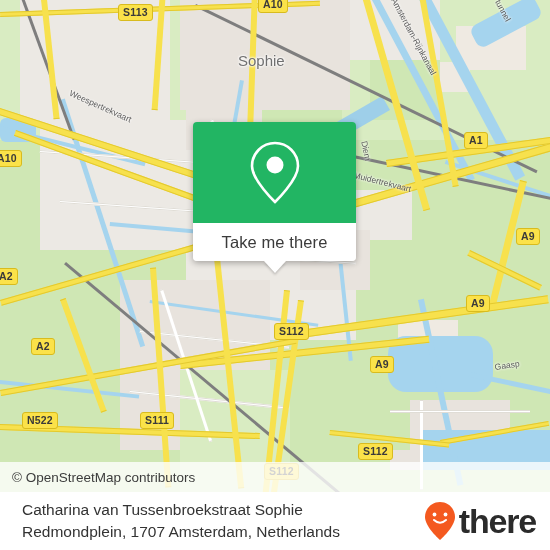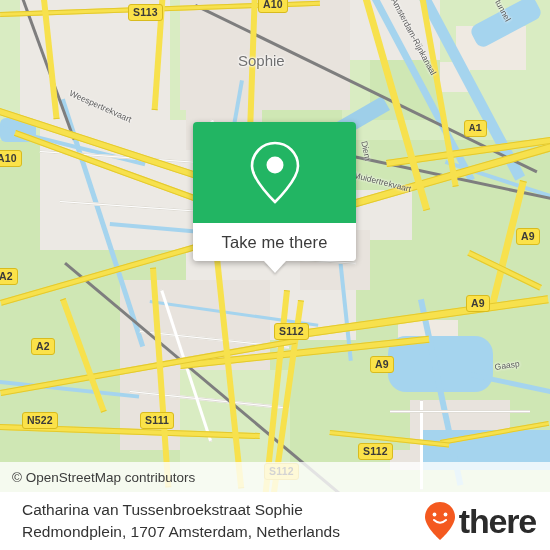--- a/index.html
+++ b/index.html
@@ -217,23 +217,23 @@
       <div class="waterlabel" style="left:369px;top:140px;transform:rotate(78deg);">Diem</div>
       <div class="waterlabel" style="left:355px;top:170px;transform:rotate(14deg);">Muidertrekvaart</div>
       <div class="waterlabel" style="left:502px;top:-2px;transform:rotate(62deg);">tunnel</div>
     </div>
 
     <div class="layer">
       <div class="placelabel" style="left:238px;top:52px;">Sophie</div>
     </div>
 
     <div class="layer">
-      <div class="shield" style="left:128px;top:4px;text-align:right;">S113</div>
+      <div class="shield" style="left:118px;top:4px;text-align:right;">S113</div>
       <div class="shield" style="left:258px;top:-4px;">A10</div>
-      <div class="shield" style="left:464px;top:120px;font-family:Liberation Mono, monospace;">A1</div>
+      <div class="shield" style="left:464px;top:132px;">A1</div>
       <div class="shield" style="left:516px;top:228px;">A9</div>
       <div class="shield" style="left:466px;top:295px;">A9</div>
       <div class="shield" style="left:370px;top:356px;">A9</div>
       <div class="shield" style="left:274px;top:323px;">S112</div>
       <div class="shield" style="left:358px;top:443px;">S112</div>
       <div class="shield" style="left:264px;top:463px;">S112</div>
       <div class="shield" style="left:140px;top:412px;">S111</div>
       <div class="shield" style="left:22px;top:412px;">N522</div>
       <div class="shield" style="left:31px;top:338px;">A2</div>
       <div class="shield" style="left:-6px;top:268px;">A2</div>

